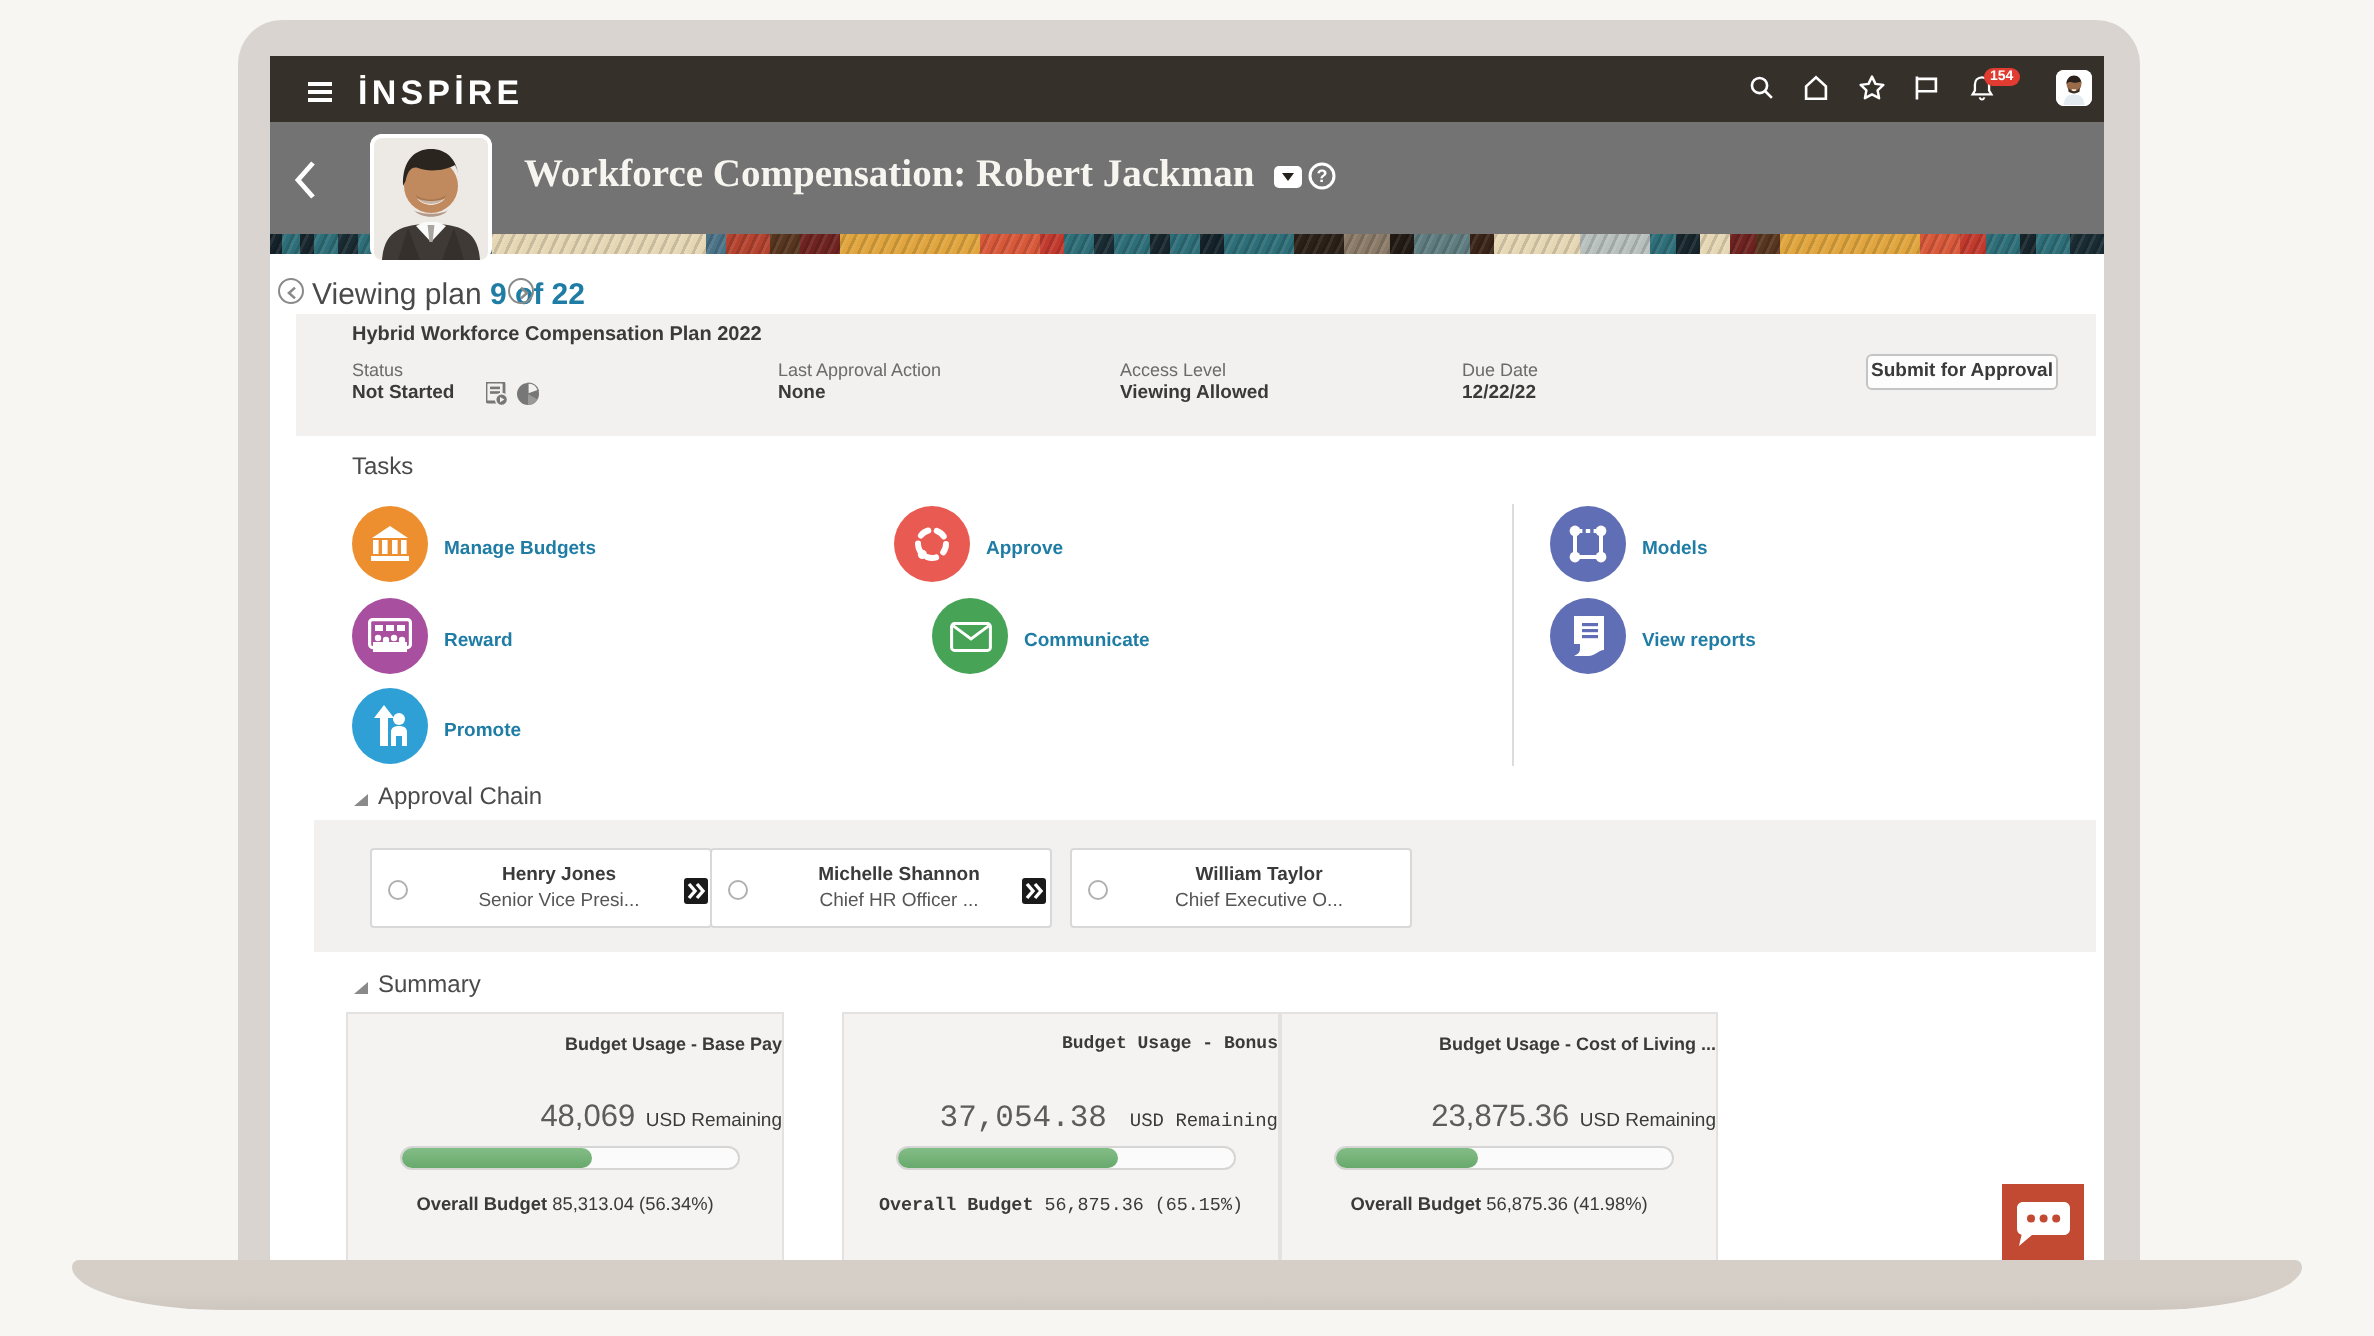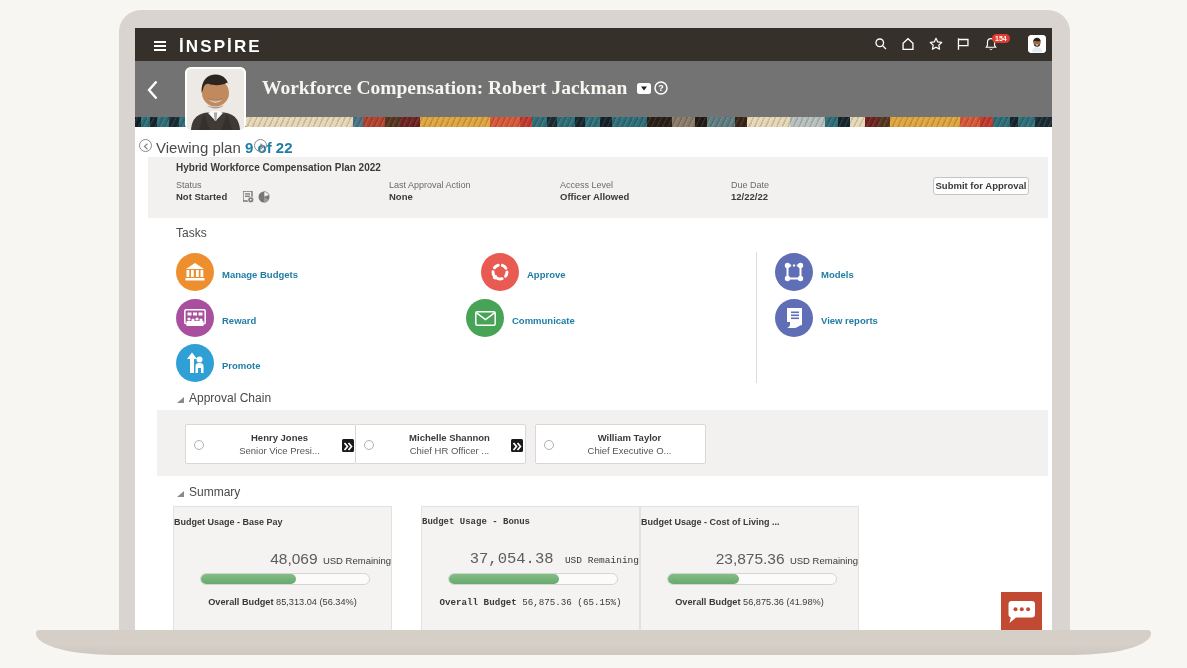--- a/index.html
+++ b/index.html
@@ -61,21 +61,21 @@
 .shead { position:absolute; font-size:12px; color:#4a4a4a; }
 
 #apanel { left:22px; top:382px; width:891px; height:66px; background:#f2f1ef; }
 .acard { position:absolute; top:14px; width:171px; height:40px; background:#fff; border:1px solid #d8d8d8; border-radius:2px; }
 .acard .radio { position:absolute; left:8px; top:15px; width:10px; height:10px; border:1px solid #b0b0b0; border-radius:50%; background:#fff; }
 .acard .nm { position:absolute; left:20px; right:2px; top:7px; text-align:center; font-size:9.5px; font-weight:bold; color:#3a3a3a; white-space:nowrap; }
 .acard .rl { position:absolute; left:20px; right:2px; top:20px; text-align:center; font-size:9.5px; color:#555; white-space:nowrap; }
 .asep { position:absolute; top:29px; width:12px; height:13px; background:#1a1a1a; border-radius:1.5px; }
 
 .scard { position:absolute; top:478px; width:219px; height:125px; background:#f4f3f1; border:1px solid #e3e2e0; }
-.scard .ct { position:absolute; top:10px; width:100%; text-align:left; font-size:9px; font-weight:bold; color:#3a3a3a; }
+.scard .ct { position:absolute; top:10px; width:100%; text-align:right; font-size:9px; font-weight:bold; color:#3a3a3a; }
 .scard .cv { position:absolute; top:43px; width:100%; text-align:right; font-size:9.5px; color:#3a3a3a; }
 .scard .cv b.big { font-size:15.5px; font-weight:normal; color:#5c5c5c; }
 .scard .bar { position:absolute; left:26px; top:66px; width:170px; height:12px; background:#fbfbfb; border:1px solid #d5d5d5; border-radius:7px; }
 .scard .fill { position:absolute; left:0; top:0; height:10px; background:linear-gradient(#83bd86,#68a96c); border-radius:6px; }
 .scard .ob { position:absolute; top:90px; width:100%; text-align:center; font-size:9.2px; color:#3a3a3a; }
 
 #chat { left:866px; top:564px; width:41px; height:39px; background:#c24a33; }
 </style>
 </head>
 <body>
@@ -172,21 +172,21 @@
         <path d="M7 7.5 L9.2 8.8 L7 10.1 Z" fill="#f2f1ef"></path>
       </svg>
     <svg class="abs" style="left:110px; top:34px;" width="12" height="12" viewBox="0 0 12 12">
         <circle cx="6" cy="6" r="5.5" fill="#777"></circle>
         <path d="M6 6 L6 0.5 A5.5 5.5 0 0 1 11.2 4.2 Z" fill="#f2f1ef" stroke="#777" stroke-width="0.6"></path>
         <path d="M6 6 L10.8 8.8 A5.5 5.5 0 0 1 6 11.5 Z" fill="#999"></path>
       </svg>
     <div class="slabel" style="left:241px">Last Approval Action</div>
     <div class="svalue" style="left:241px">None</div>
     <div class="slabel" style="left:412px">Access Level</div>
-    <div class="svalue" style="left:412px">Officer Allowed</div>
+    <div class="svalue" style="left:412px">Viewing Allowed</div>
     <div class="slabel" style="left:583px">Due Date</div>
     <div class="svalue" style="left:583px">12/22/22</div>
     <div id="sbutton">Submit for Approval</div>
   </div>
   <div class="abs" id="tasks-h">Tasks</div>
 
   <div class="task" style="left:41px; top:225px;">
     <div class="tcirc" style="background:#ee8f2f"></div>
     <svg class="abs" style="left:9px; top:9px;" width="20" height="20" viewBox="0 0 20 20" fill="#fff">
         <path d="M10 1 L19 7 L1 7 Z"></path>
@@ -216,21 +216,21 @@
   <div class="task" style="left:41px; top:316px;">
     <div class="tcirc" style="background:#2fa0d6"></div>
     <svg class="abs" style="left:10px; top:8px;" width="19" height="22" viewBox="0 0 19 22" fill="#fff">
         <path d="M4 7 L4 21 L8 21 L8 7 L11 7 L6 0.5 L1 7 Z"></path>
         <circle cx="13.5" cy="7.5" r="3"></circle>
         <path d="M9.5 21 L9.5 14 C9.5 12 11 11 13.5 11 C16 11 17.5 12 17.5 14 L17.5 21 L15 21 L15 16 L12 16 L12 21 Z"></path>
       </svg>
     <div class="tlabel">Promote</div>
   </div>
 
-  <div class="task" style="left:346px; top:225px;">
+  <div class="task" style="left:312px; top:225px;">
     <div class="tcirc" style="background:#e85a52"></div>
     <svg class="abs" style="left:9px; top:9px;" width="20" height="20" viewBox="0 0 20 20" fill="none" stroke="#fff">
         <circle cx="10" cy="10" r="7" stroke-width="3" stroke-dasharray="4.5 4.3" stroke-linecap="round"></circle>
         <circle cx="5.2" cy="15.2" r="2.3" fill="#fff" stroke="none"></circle>
       </svg>
     <div class="tlabel">Approve</div>
   </div>
   <div class="task" style="left:640px; top:225px;">
     <div class="tcirc" style="background:#5f6eb5"></div>
     <svg class="abs" style="left:9px; top:9px;" width="20" height="20" viewBox="0 0 20 20" fill="none" stroke="#fff">

